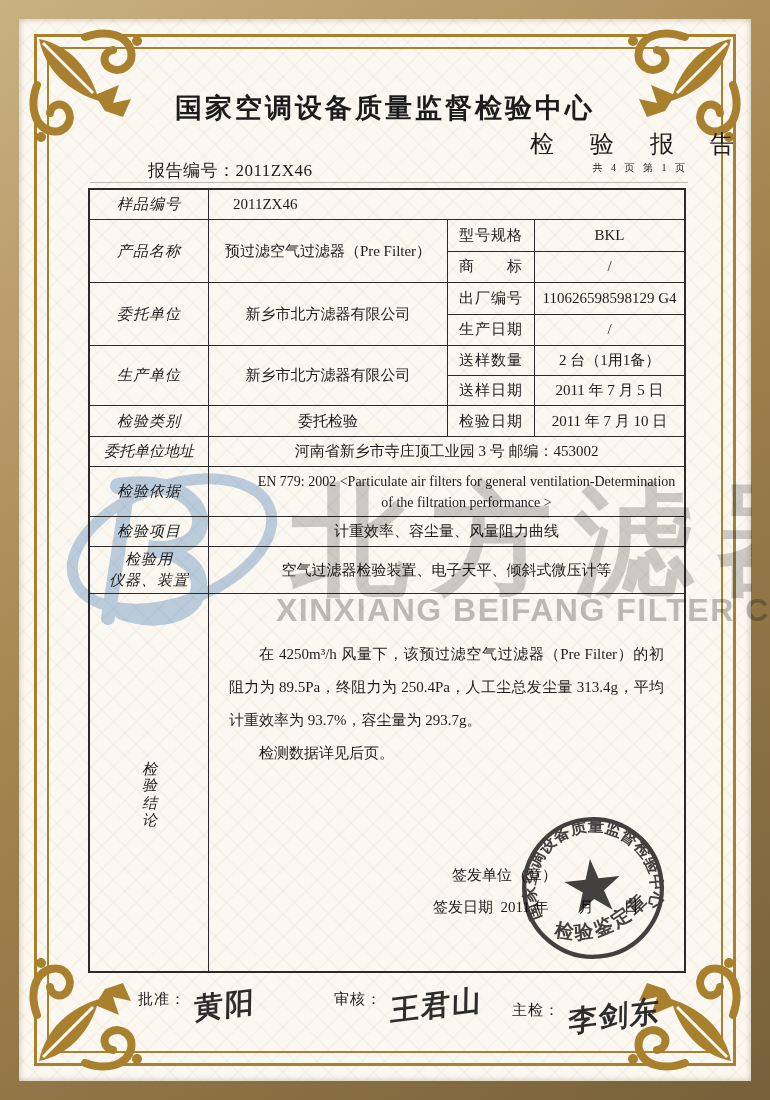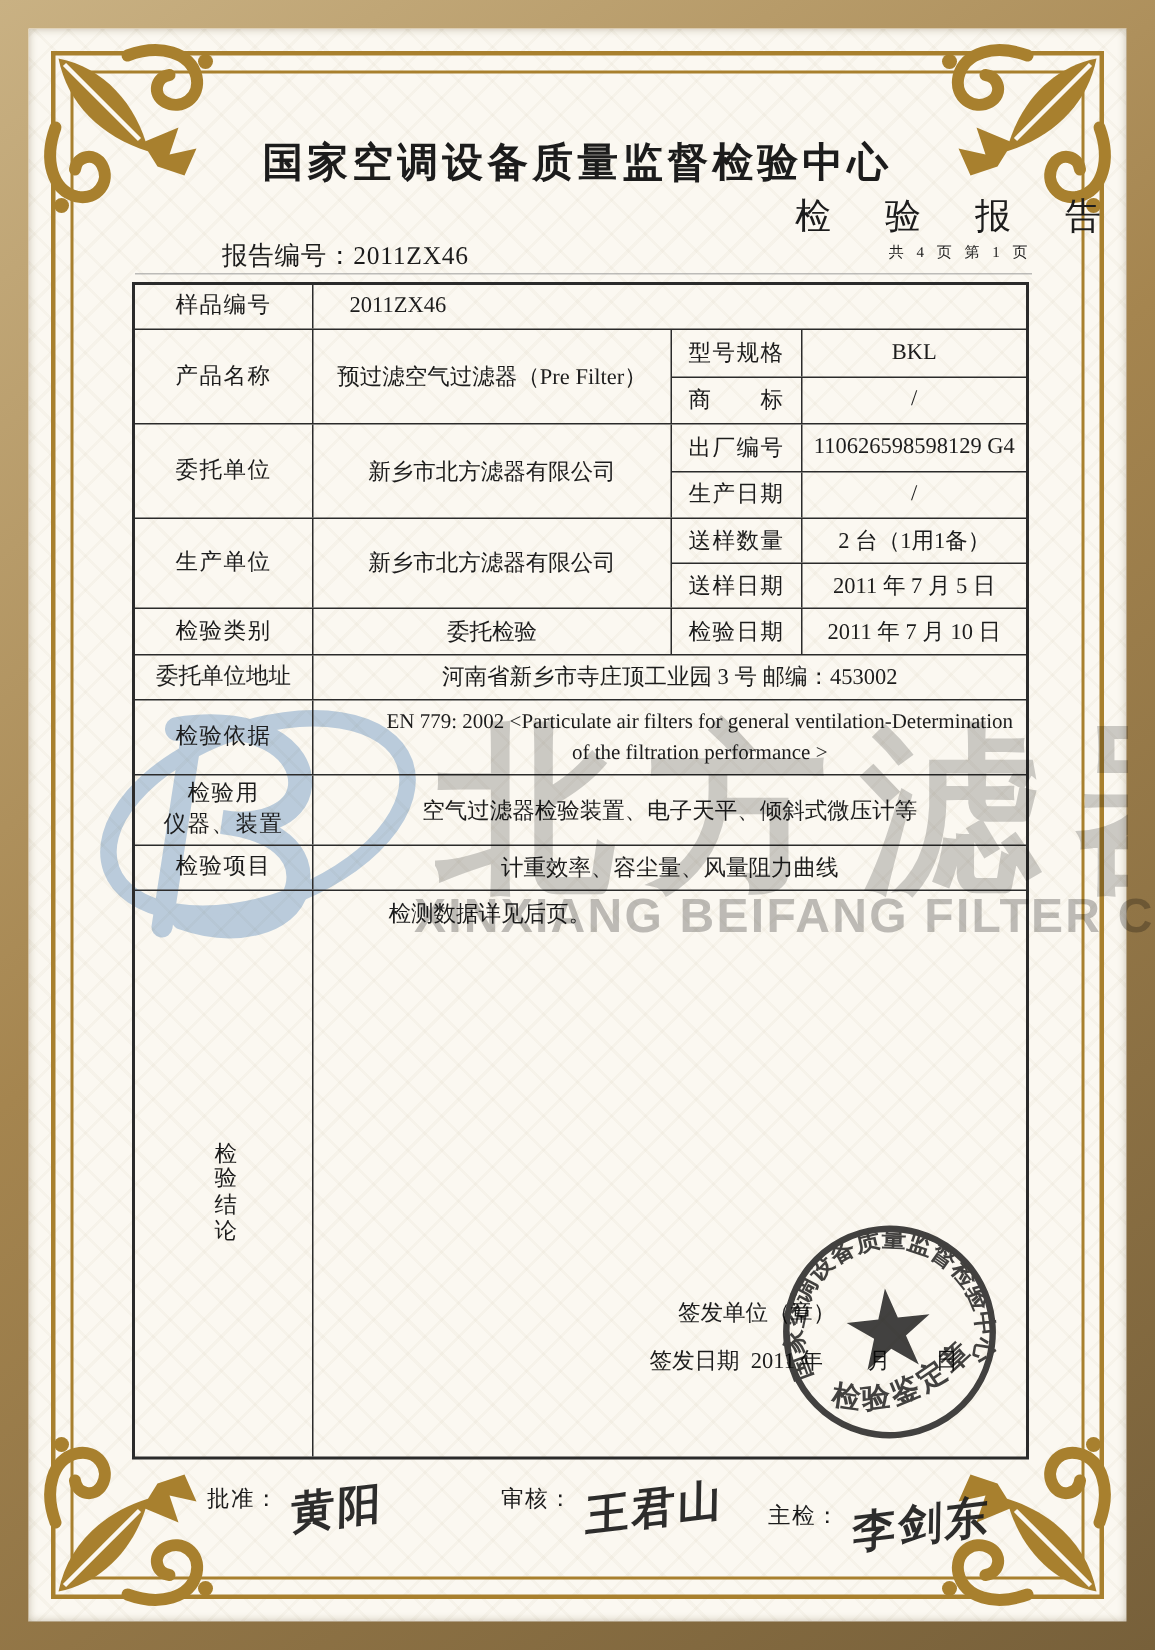--- a/index.html
+++ b/index.html
@@ -28,21 +28,21 @@
   .header-rule{position:absolute;left:90px;top:182px;width:598px;height:1px;background:#9a9a9a;opacity:.65;}
 
   
   .tbl{position:absolute;left:88px;top:188px;width:598px;height:785px;
        border:2px solid #2b2b2b;box-sizing:border-box;display:flex;flex-direction:column;
        font-size:15px;}
   .row{display:flex;border-bottom:1px solid #2b2b2b;box-sizing:border-box;flex:0 0 auto;}
   .row:last-child{border-bottom:none;flex:1 1 auto;}
   .cl{width:119px;border-right:1px solid #2b2b2b;box-sizing:border-box;display:flex;
       align-items:center;justify-content:center;text-align:center;letter-spacing:1px;
-      white-space:pre-line;line-height:1.4;}
+      white-space:pre-line;line-height:1.4;font-style:italic;}
   .cm{flex:1;display:flex;align-items:center;justify-content:center;text-align:center;
       box-sizing:border-box;padding:2px 6px;}
   .cmid{width:239px;flex:none;border-right:1px solid #2b2b2b;}
   .subcol{flex:1;display:flex;flex-direction:column;}
   .subrow{display:flex;flex:1;border-bottom:1px solid #2b2b2b;box-sizing:border-box;}
   .subrow:last-child{border-bottom:none;}
   .sl{width:87px;flex:none;border-right:1px solid #2b2b2b;box-sizing:border-box;
       display:flex;align-items:center;justify-content:center;letter-spacing:1px;white-space:pre;}
   .sv{flex:1;display:flex;align-items:center;justify-content:center;text-align:center;padding:0 4px;}
   .en-basis{font-size:14px;line-height:1.5;max-width:462px;margin-left:40px;}
@@ -212,34 +212,35 @@
       <div class="cm">河南省新乡市寺庄顶工业园 3 号 邮编：453002</div>
     </div>
 
     <div class="row" style="height:50px">
       <div class="cl">检验依据</div>
       <div class="cm">
           <span class="en-basis">EN 779: 2002 &lt;Particulate air filters for general ventilation-Determination of the filtration performance &gt;</span>
         </div>
     </div>
 
+    <div class="row" style="height:30px">
+      <div class="cl">检验项目</div>
+      <div class="cm">计重效率、容尘量、风量阻力曲线</div>
+    </div>
+
     <div class="row" style="height:47px">
       <div class="cl">检验用
 仪器、装置</div>
       <div class="cm">空气过滤器检验装置、电子天平、倾斜式微压计等</div>
     </div>
 
-    <div class="row" style="height:30px">
-      <div class="cl">检验项目</div>
-      <div class="cm">计重效率、容尘量、风量阻力曲线</div>
-    </div>
-
     <div class="row">
       <div class="cl concl-label">检验结论</div>
       <div class="concl-cell">
+        <p class="concl-par">在 4250m³/h 风量下，该预过滤空气过滤器（Pre Filter）的初阻力为 89.5Pa，终阻力为 250.4Pa，人工尘总发尘量 313.4g，平均计重效率为 93.7%，容尘量为 293.7g。</p>
         <p class="concl-note">检测数据详见后页。</p>
         <div class="issue-unit">签发单位（章）</div>
         <div class="issue-date">签发日期  2011 年　　月　　日</div>
 
         <svg class="stamp" viewBox="0 0 200 200">
           <circle cx="100" cy="100" r="80" fill="none" stroke="#2e2e2e" stroke-width="5"></circle>
           <polygon points="100,66 107.6,89.5 132.3,89.5 112.4,104 120,127.5 100,113 80,127.5 87.6,104 67.7,89.5 92.4,89.5" fill="#2e2e2e"></polygon>
           <path id="ring-path" d="M 38 130 A 68 68 0 1 1 162 130" fill="none"></path>
           <text font-size="18" font-weight="bold" fill="#2e2e2e">
             <textPath href="#ring-path" startOffset="2" textLength="268" lengthAdjust="spacingAndGlyphs">国家空调设备质量监督检验中心</textPath>

